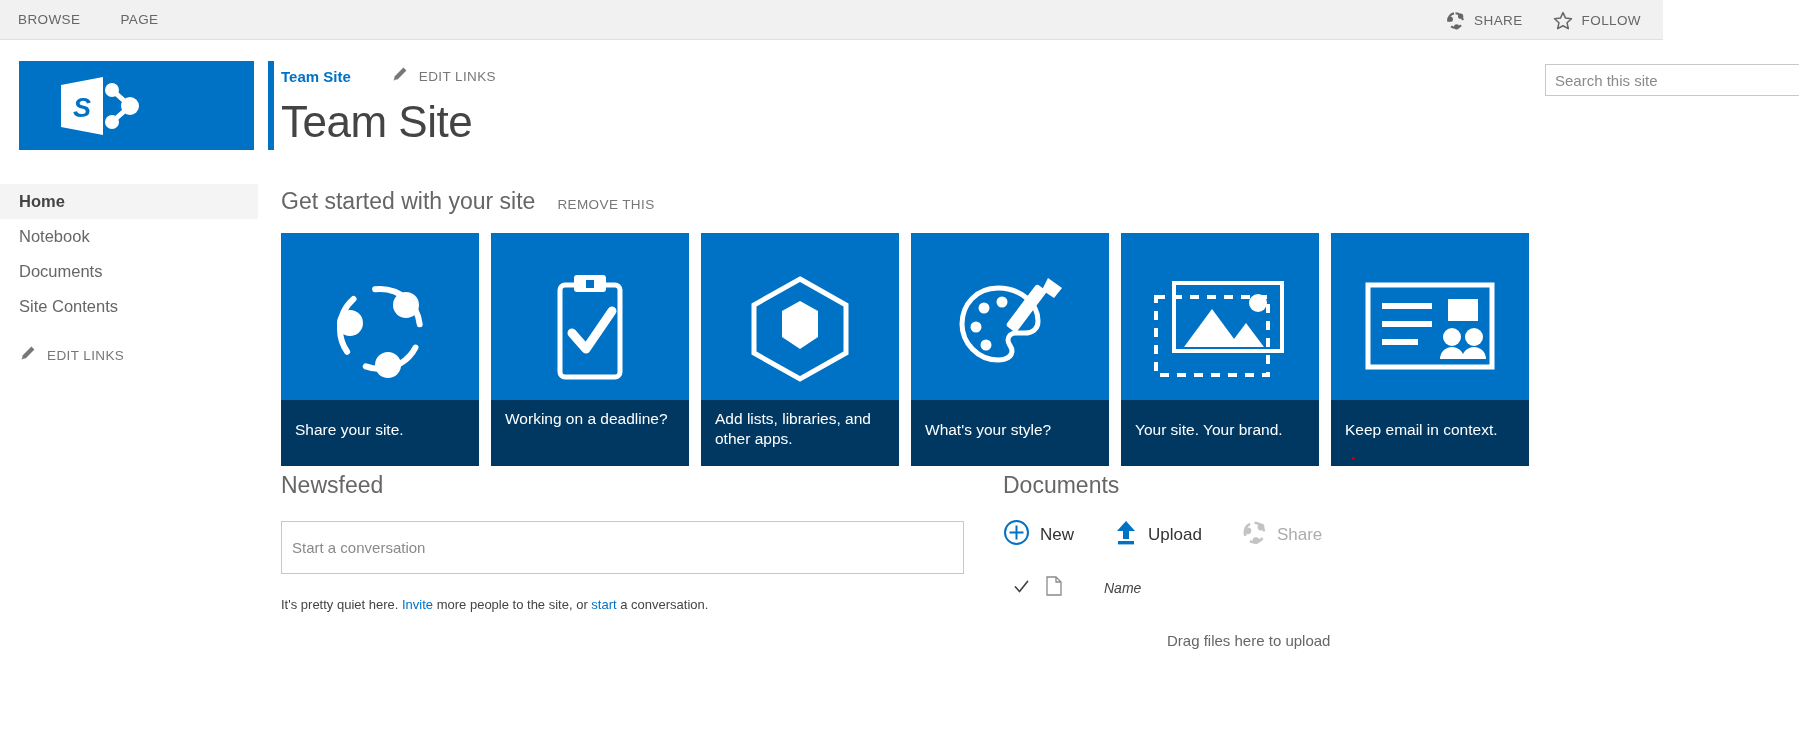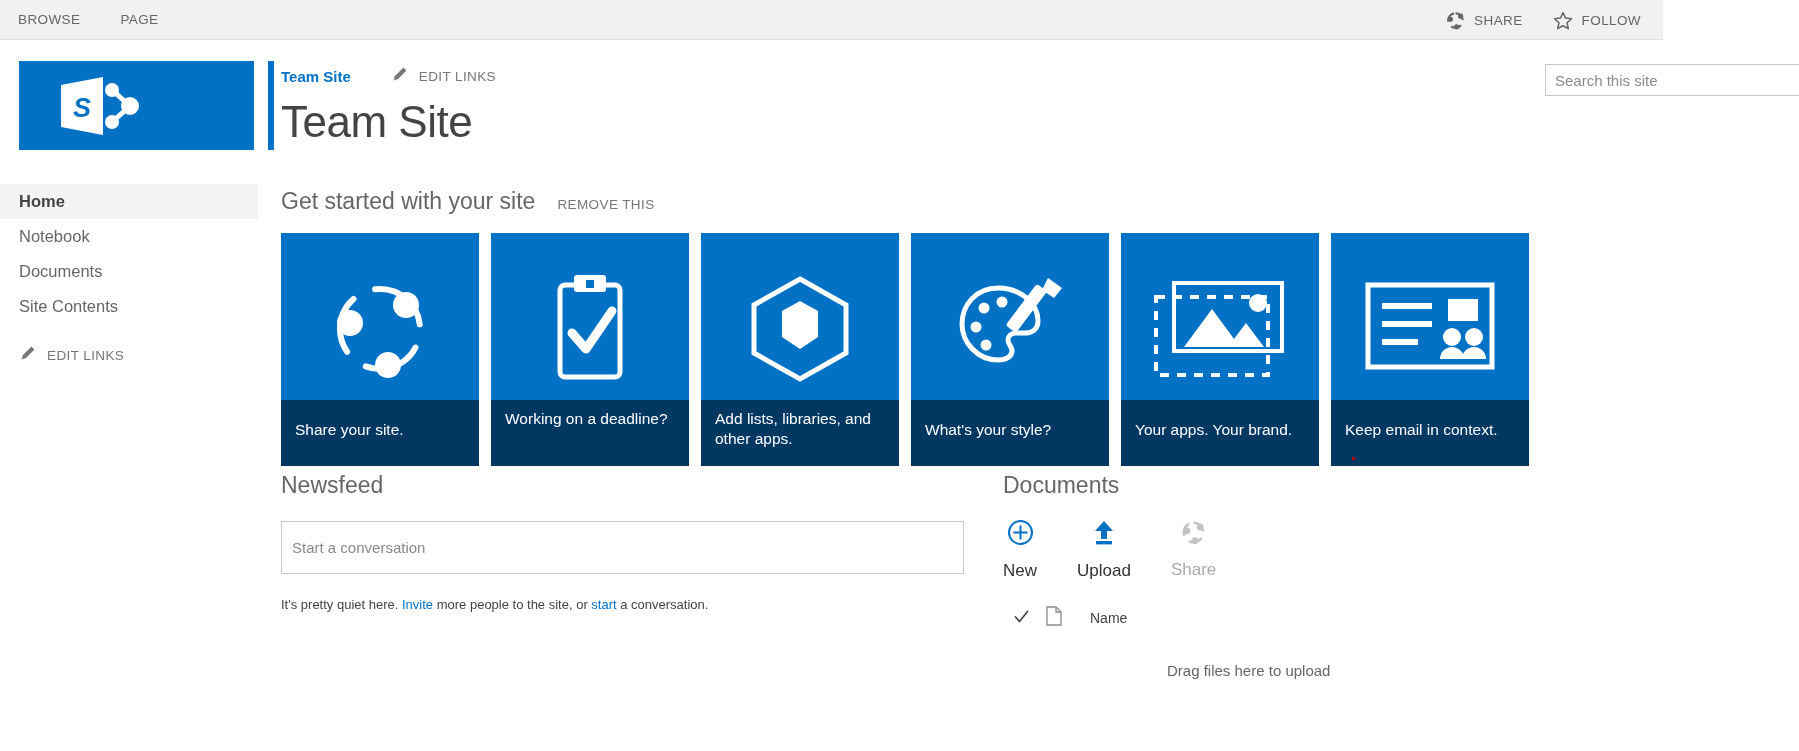--- a/index.html
+++ b/index.html
@@ -158,30 +158,30 @@
   .quiet-line a { color: #0072c6; text-decoration: none; cursor: pointer; }
 
   
   .documents { position: absolute; left: 1003px; top: 472px; width: 560px; }
   .doc-toolbar {
     margin-top: 20px;
     display: flex; align-items: center; gap: 40px;
   }
   .doc-cmd {
     display: flex; align-items: center; gap: 10px;
-    font-size: 17px; color: #333333; cursor: pointer; flex-direction: column;
+    font-size: 17px; color: #333333; cursor: pointer;
   }
   .doc-cmd.disabled { color: #acacac; cursor: default; }
   .doc-header {
     margin-top: 25px;
     display: flex; align-items: center; gap: 16px;
     padding-left: 10px;
     font-size: 14px; color: #444444;
   }
-  .doc-header .hdr-name { margin-left: 12px; }
+  .doc-header .hdr-name { margin-left: 26px; font-style: italic; }
   .doc-drop {
     margin-top: 33px; padding-left: 164px;
     font-size: 15px; color: #666666;
   }
   .red-dot {
     position: absolute; left: 1352px; top: 457px;
     width: 3px; height: 3px; background: #c00000;
   }
 </style>
 </head>
@@ -322,21 +322,21 @@
   <div class="tile">
     <div class="tile-art">
       <svg width="136" height="108" viewBox="0 0 136 108">
         <rect x="4" y="22" width="112" height="78" fill="none" stroke="#ffffff" stroke-width="4" stroke-dasharray="9 8"></rect>
         <rect x="22" y="8" width="108" height="68" fill="none" stroke="#ffffff" stroke-width="4"></rect>
         <circle cx="106" cy="28" r="9" fill="#ffffff"></circle>
         <polygon points="32,72 60,34 88,72" fill="#ffffff"></polygon>
         <polygon points="76,72 94,48 112,72" fill="#ffffff"></polygon>
       </svg>
     </div>
-    <div class="tile-caption one-line">Your apps. Your brand.</div>
+    <div class="tile-caption one-line">Your site. Your brand.</div>
   </div>
 
   <div class="tile">
     <div class="tile-art">
       <svg width="136" height="100" viewBox="0 0 136 100">
         <rect x="6" y="6" width="124" height="82" fill="none" stroke="#ffffff" stroke-width="5"></rect>
         <rect x="20" y="24" width="50" height="6" fill="#ffffff"></rect>
         <rect x="20" y="42" width="50" height="6" fill="#ffffff"></rect>
         <rect x="20" y="60" width="36" height="6" fill="#ffffff"></rect>
         <rect x="86" y="20" width="30" height="22" fill="#ffffff"></rect>

